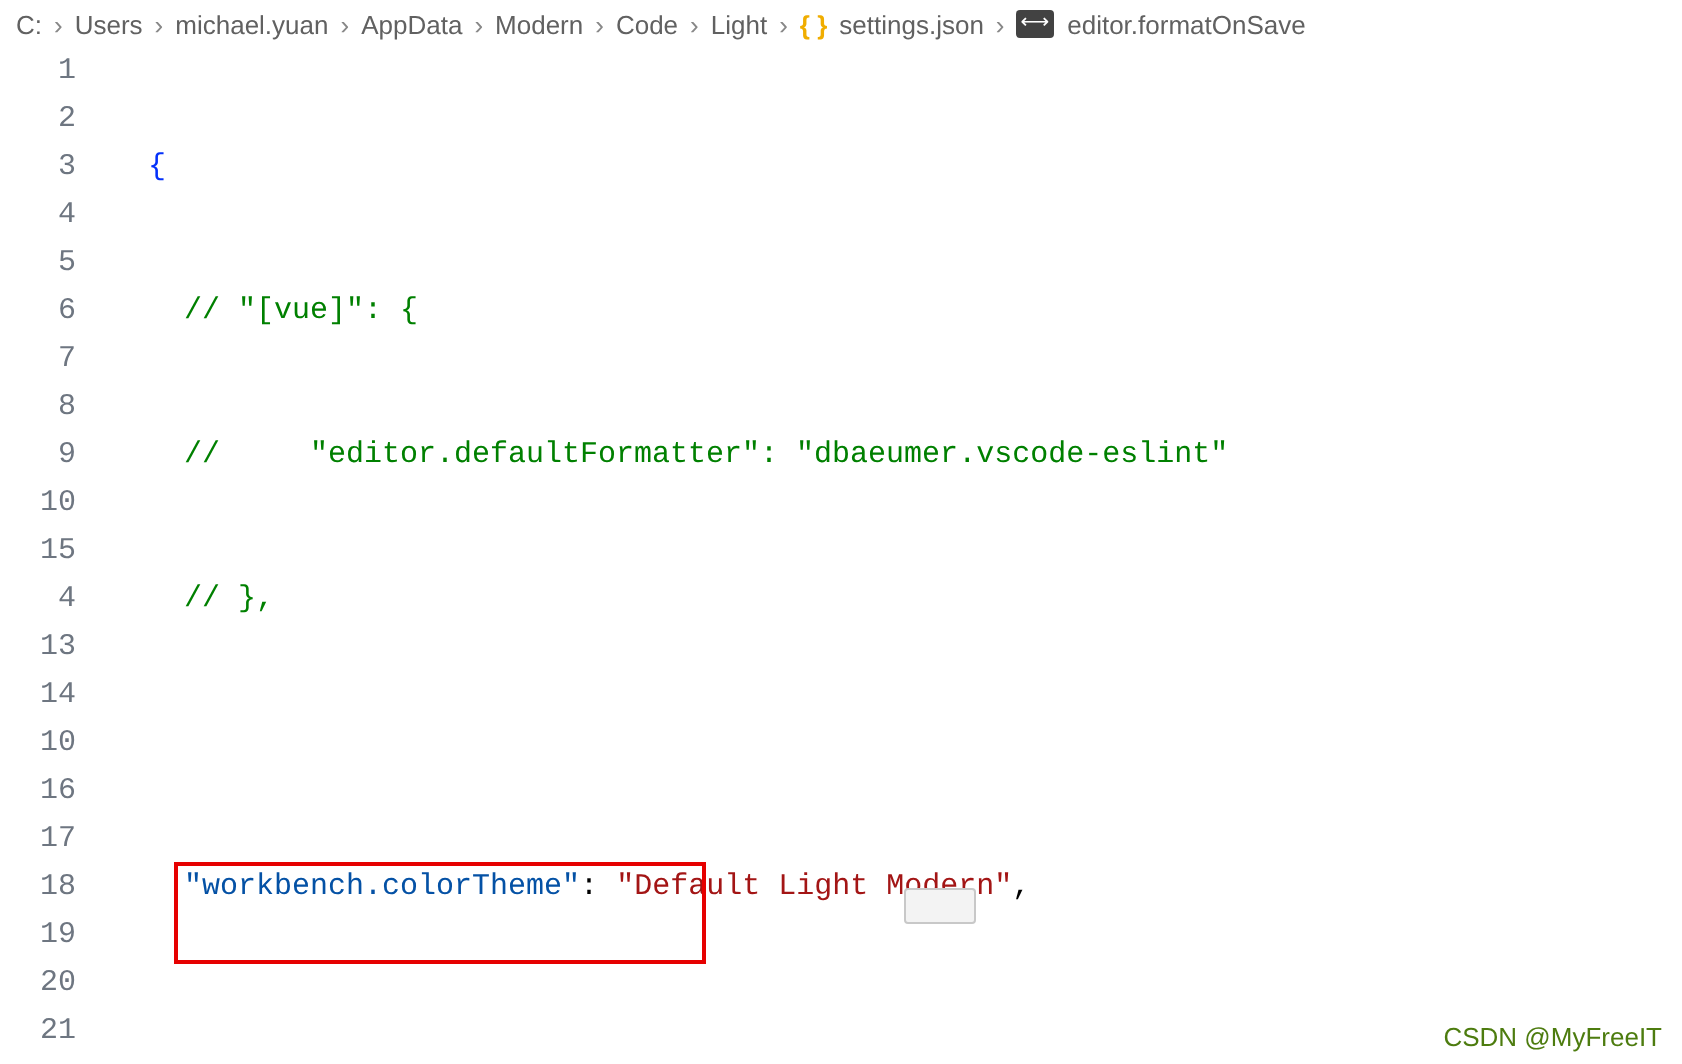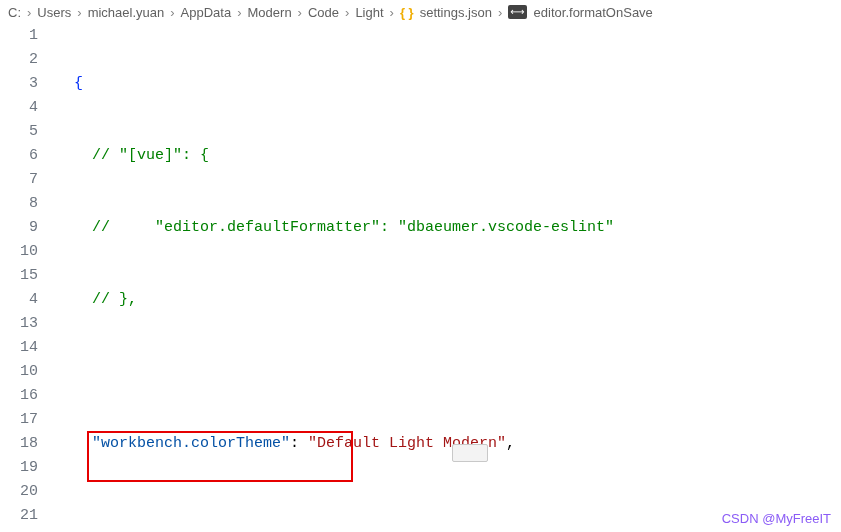--- a/index.html
+++ b/index.html
@@ -82,21 +82,21 @@
     width: 36px;
     height: 18px;
     border: 1px solid #c8c8c8;
     background: #f3f3f3;
     border-radius: 2px;
   }
   .watermark {
     position: absolute;
     right: 10px;
     bottom: 6px;
-    color: #8b5cf6;
+    color: #4d7c0f;
     font-size: 13px;
     font-family: Arial, sans-serif;
   }
 </style>
 </head>
 <body>
 
 <div class="breadcrumb">
   <span class="seg">C:</span>
     <span class="sep">›</span>

